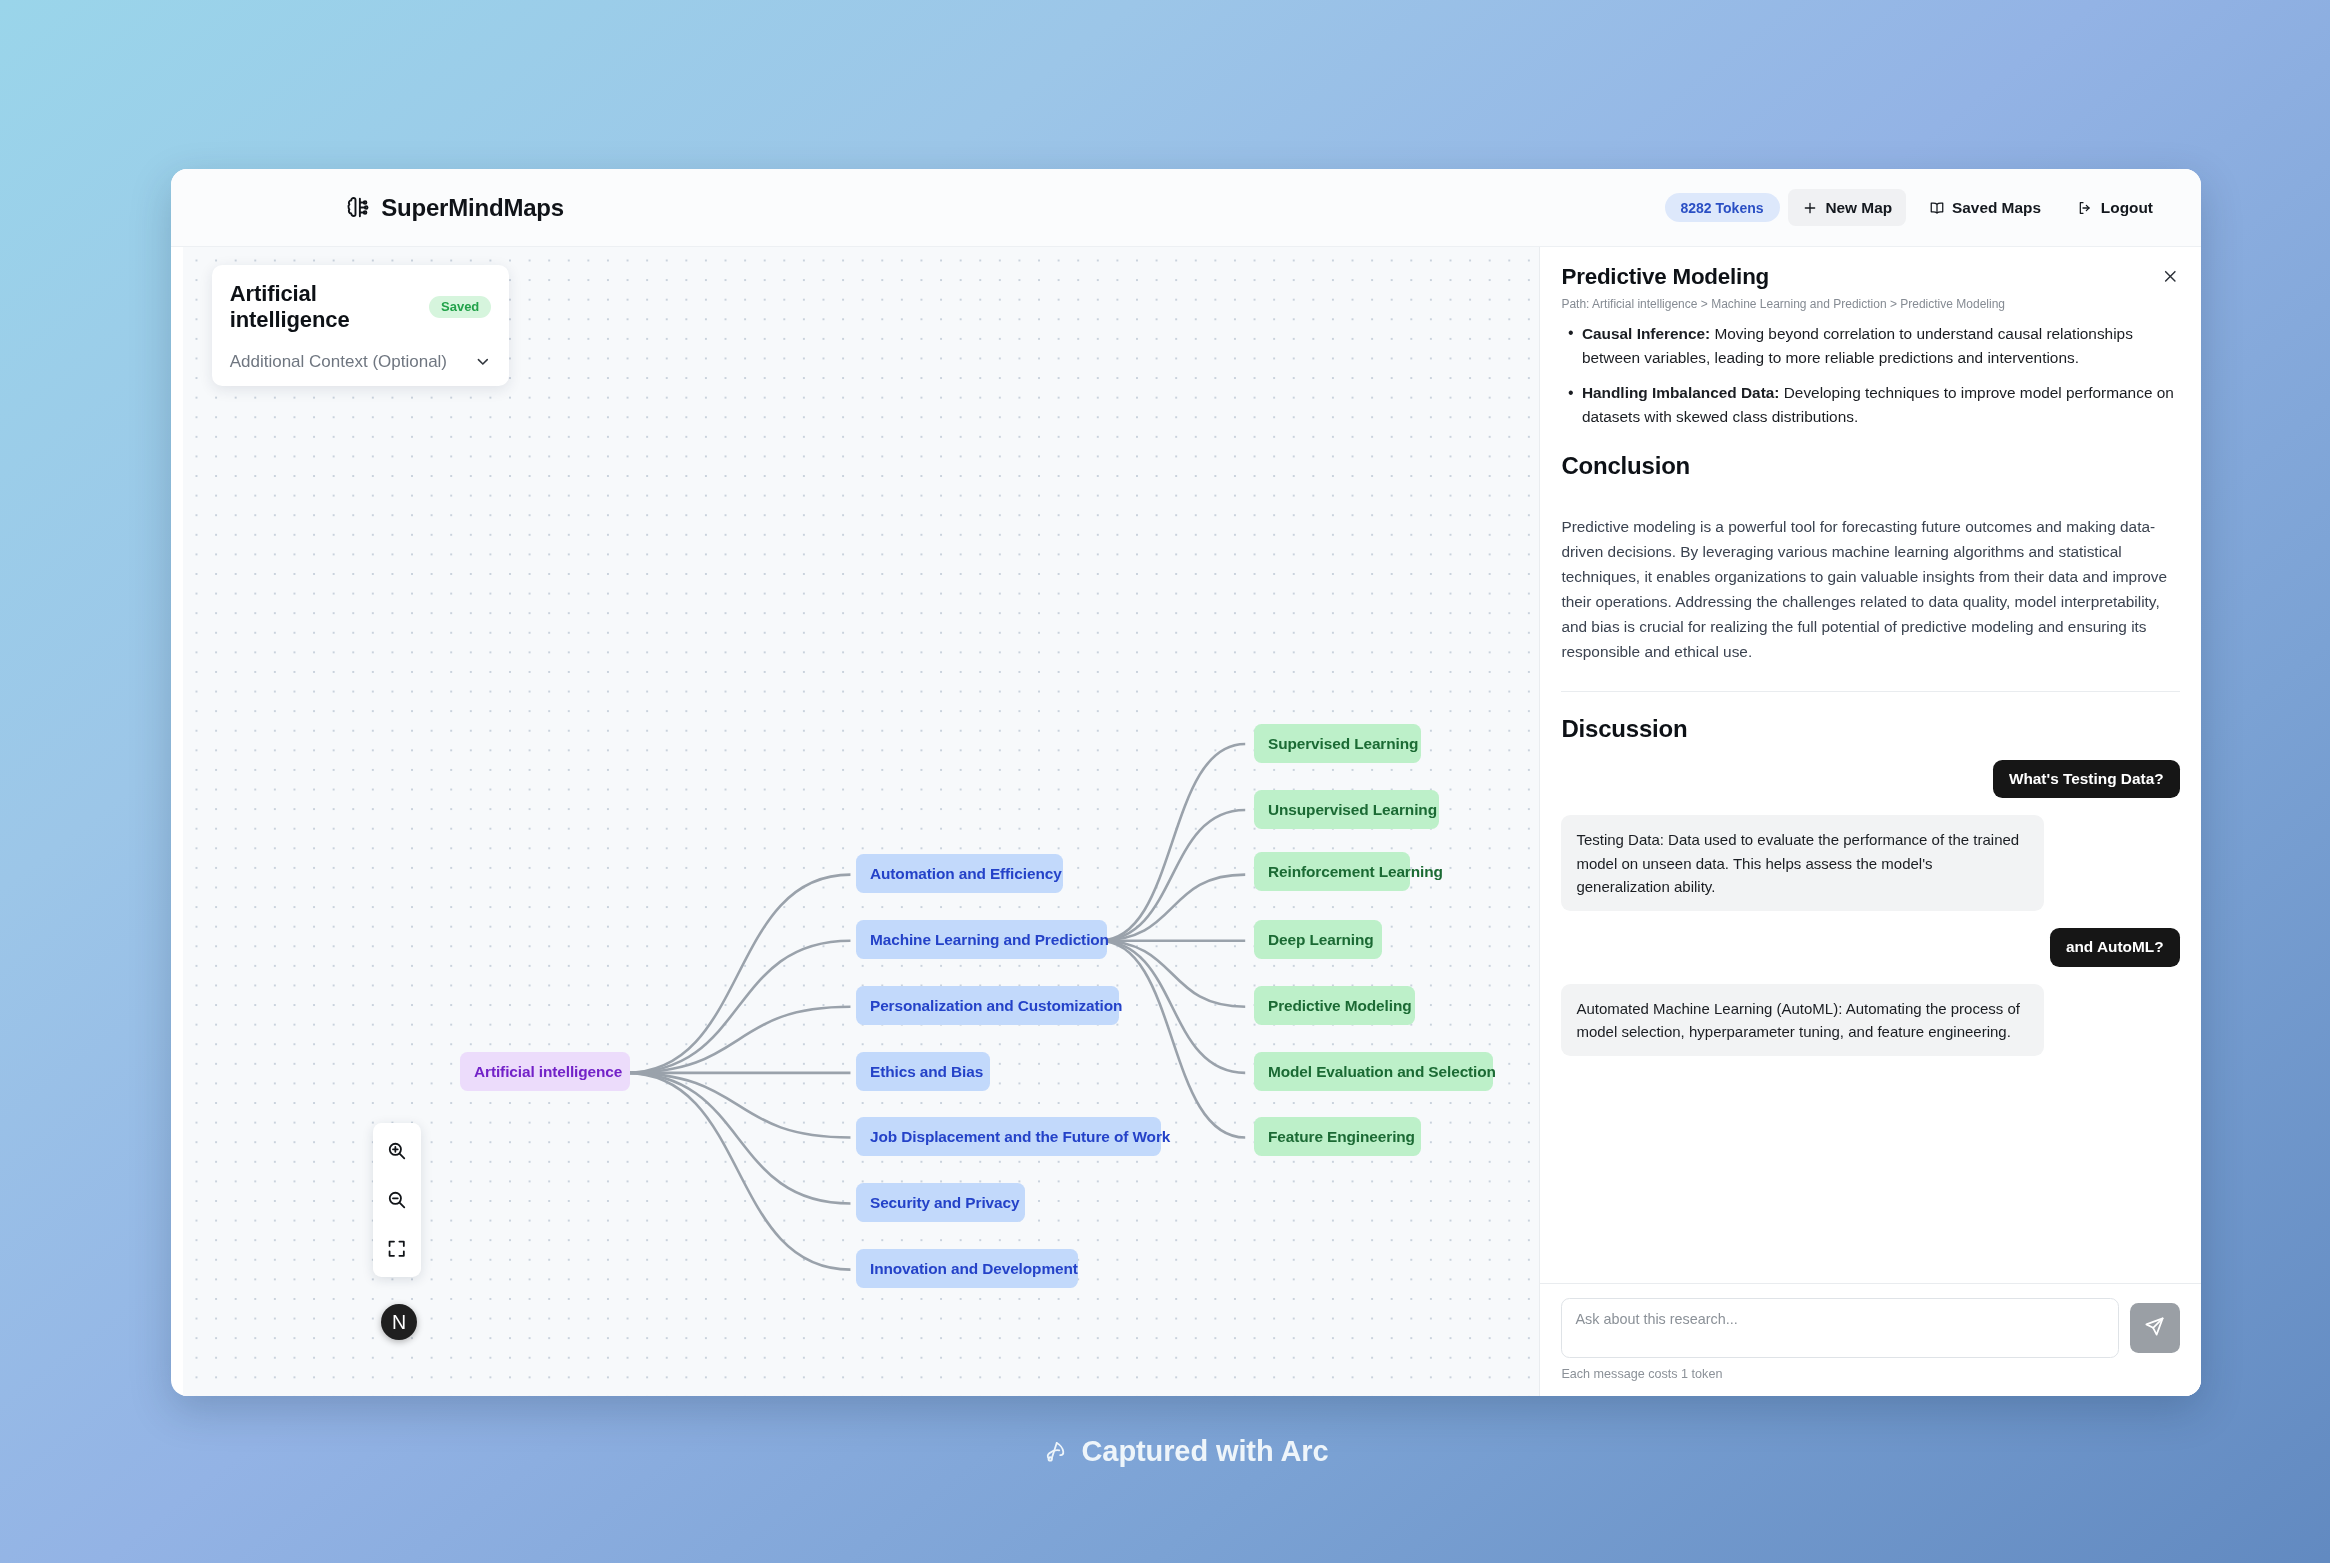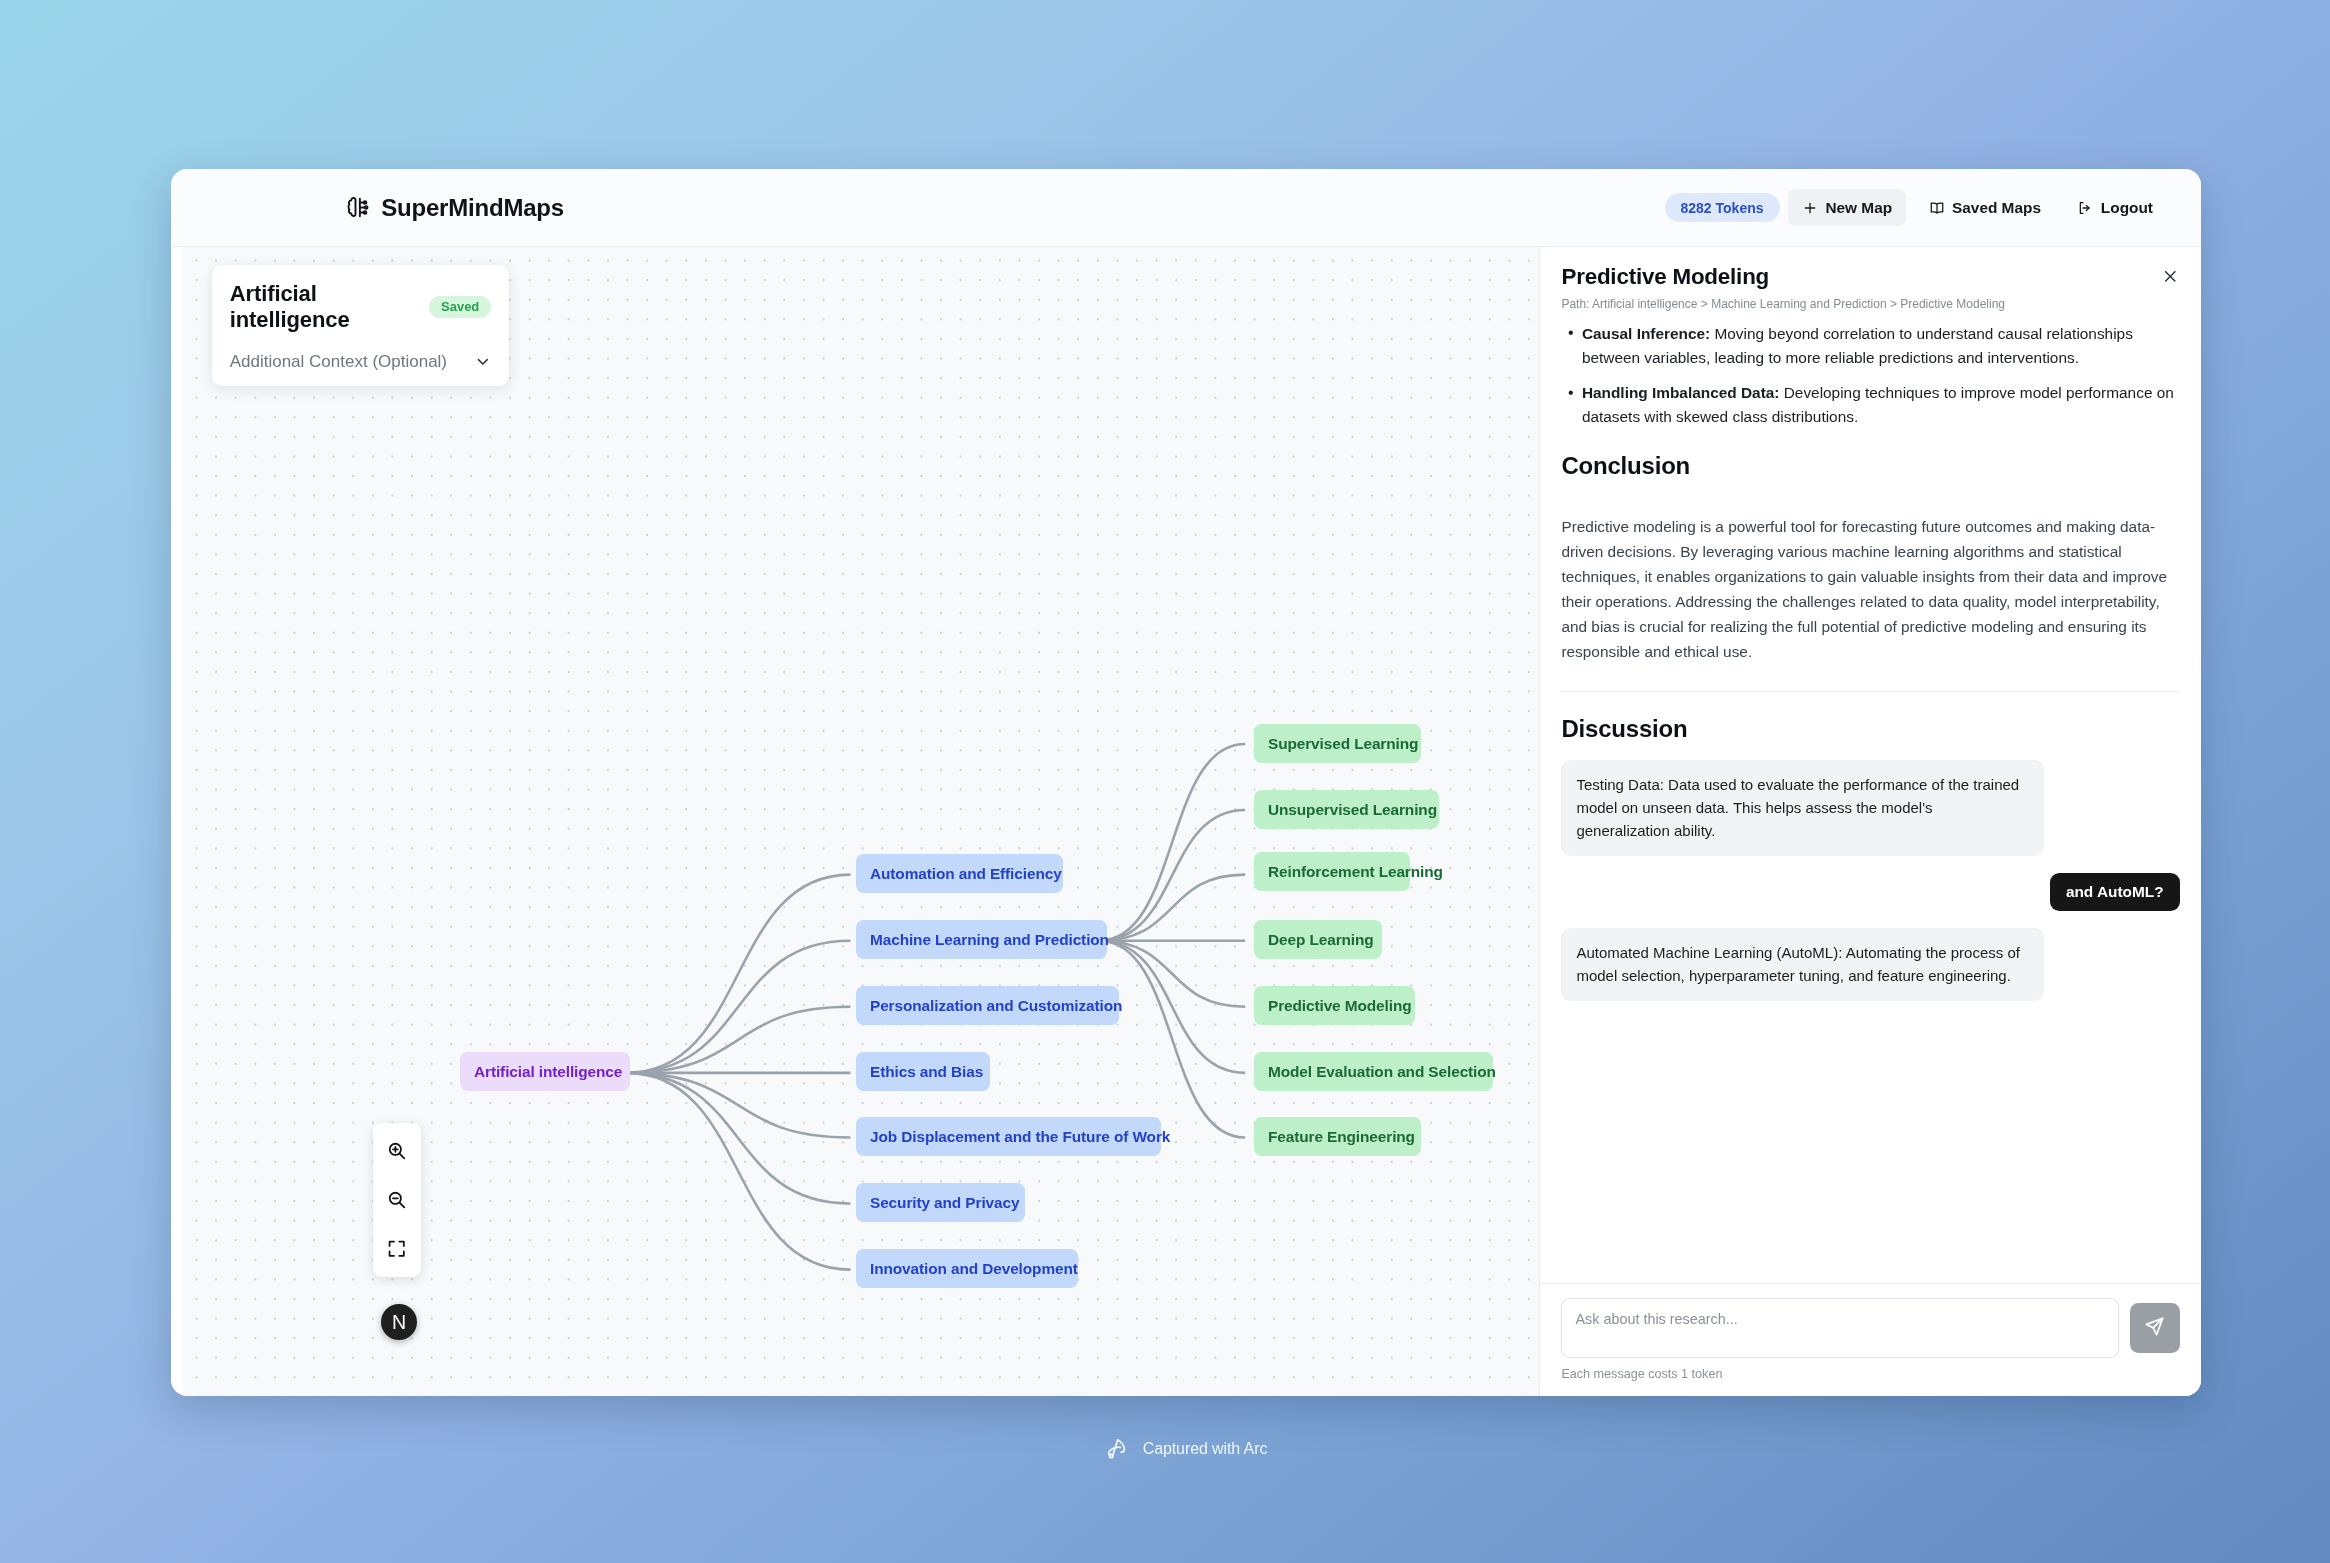--- a/index.html
+++ b/index.html
@@ -195,21 +195,21 @@
     display: flex; align-items: center; justify-content: center;
     align-self: center; height: 50px;
   }
   .cost-note { margin-top: 9.3px; font-size: 12.6px; color: #8b9198; }
 
   
   #watermark {
     position: absolute; left: 0; right: 0; top: 1435px;
     display: flex; align-items: center; justify-content: center; gap: 12px;
   }
-  #watermark span { font-size: 16px; font-weight: 400; color: #eef5fa; letter-spacing: -0.1px; }
+  #watermark span { font-size: 29px; font-weight: 700; color: #eef5fa; letter-spacing: -0.1px; }
 </style>
 </head>
 <body>
 
 <div id="app-window">
 
   <div id="header">
     <div class="brand">
       <span class="brand-icon">
         <svg class="brand-icon" viewBox="0 0 24 24" fill="none" stroke="#101318" stroke-width="1.7" stroke-linecap="round" stroke-linejoin="round">
@@ -391,20 +391,23 @@
             <li><b>Handling Imbalanced Data:</b> Developing techniques to improve model performance on datasets with skewed class distributions.</li>
           </ul>
 
         <div class="sec-h">Conclusion</div>
         <div class="body-p">Predictive modeling is a powerful tool for forecasting future outcomes and making data-driven decisions. By leveraging various machine learning algorithms and statistical techniques, it enables organizations to gain valuable insights from their data and improve their operations. Addressing the challenges related to data quality, model interpretability, and bias is crucial for realizing the full potential of predictive modeling and ensuring its responsible and ethical use.</div>
 
         <div class="divider"></div>
 
         <div class="sec-h">Discussion</div>
         <div id="chat-list">
+            <div class="chat-row user">
+              <div class="bubble-user">What's Testing Data?</div>
+            </div>
             <div class="chat-row bot">
               <div class="bubble-bot">Testing Data: Data used to evaluate the performance of the trained model on unseen data. This helps assess the model's generalization ability.</div>
             </div>
             <div class="chat-row user">
               <div class="bubble-user">and AutoML?</div>
             </div>
             <div class="chat-row bot">
               <div class="bubble-bot">Automated Machine Learning (AutoML): Automating the process of model selection, hyperparameter tuning, and feature engineering.</div>
             </div>
           </div>

